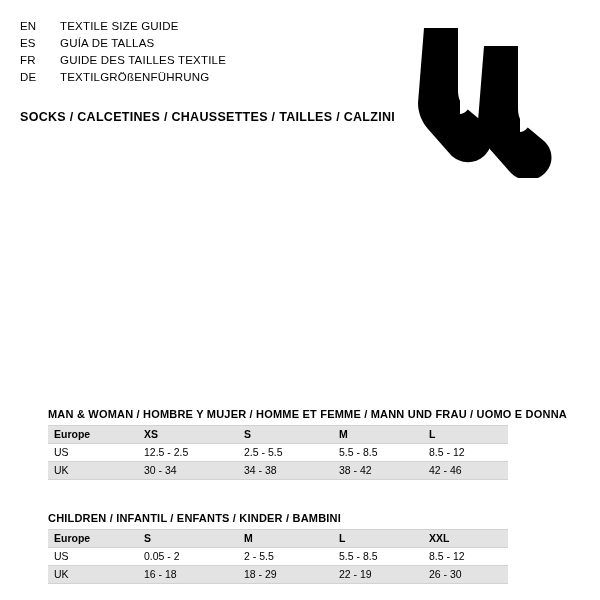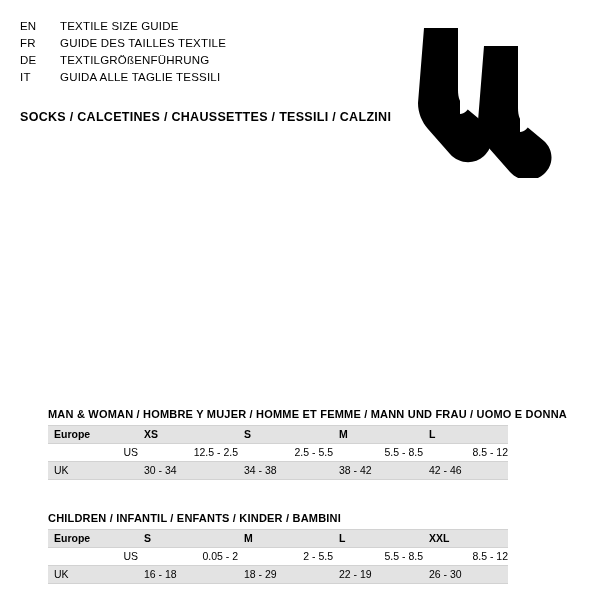--- a/index.html
+++ b/index.html
@@ -97,49 +97,49 @@
     border: none;
   }
   table.size-table col.c0 { width: 90px; }
   table.size-table col.c1 { width: 100px; }
   table.size-table col.c2 { width: 95px; }
   table.size-table col.c3 { width: 90px; }
   table.size-table col.c4 { width: 85px; }
 
   tr.row-shade td { background: #e3e3e3; }
   tr.row-plain td { background: #ffffff; }
-  tr.row-plain { border-bottom: 1px solid #d2d2d2; text-align: right; }
+  tr.row-plain { border-bottom: 1px solid #d2d2d2; }
   tr.row-shade { border-bottom: 1px solid #d2d2d2; }
   table.size-table tr:first-child { border-top: 1px solid #d2d2d2; font-weight: bold; }
 </style>
 </head>
 <body>
 
 <div class="page">
 
   <div class="lang-block">
     <div class="lang-row">
       <span class="lang-code">EN</span>
       <span class="lang-text">TEXTILE SIZE GUIDE</span>
     </div>
     <div class="lang-row">
+      <span class="lang-code">ES</span>
+      <span class="lang-text">GUÍA DE TALLAS</span>
+    </div>
+    <div class="lang-row">
       <span class="lang-code">FR</span>
       <span class="lang-text">GUIDE DES TAILLES TEXTILE</span>
     </div>
     <div class="lang-row">
       <span class="lang-code">DE</span>
       <span class="lang-text">TEXTILGRÖßENFÜHRUNG</span>
     </div>
-    <div class="lang-row">
-      <span class="lang-code">IT</span>
-      <span class="lang-text">GUIDA ALLE TAGLIE TESSILI</span>
-    </div>
-  </div>
-
-  <div class="product-title">SOCKS / CALCETINES / CHAUSSETTES / TESSILI / CALZINI</div>
+  </div>
+
+  <div class="product-title">SOCKS / CALCETINES / CHAUSSETTES / TAILLES / CALZINI</div>
 
   <div class="illustration">
     <svg width="170" height="160" viewBox="0 0 170 160" xmlns="http://www.w3.org/2000/svg" aria-hidden="true">
 
       <path d="M24 10 h34 v62 c0 8 2 13 8 18 l18 15 c10 9 10 24 0 33 c-10 9 -25 8 -34 -2 l-22 -25 c-6 -7 -10 -16 -10 -26 z" fill="#000000"></path>
 
       <path d="M84 28 h34 v62 c0 8 2 13 8 18 l18 15 c10 9 10 24 0 33 c-10 9 -25 8 -34 -2 l-22 -25 c-6 -7 -10 -16 -10 -26 z" fill="#000000"></path>
 
       <path d="M60 40 c18 0 18 56 0 56 z" fill="#ffffff"></path>
       <path d="M120 58 c18 0 18 56 0 56 z" fill="#ffffff"></path>

